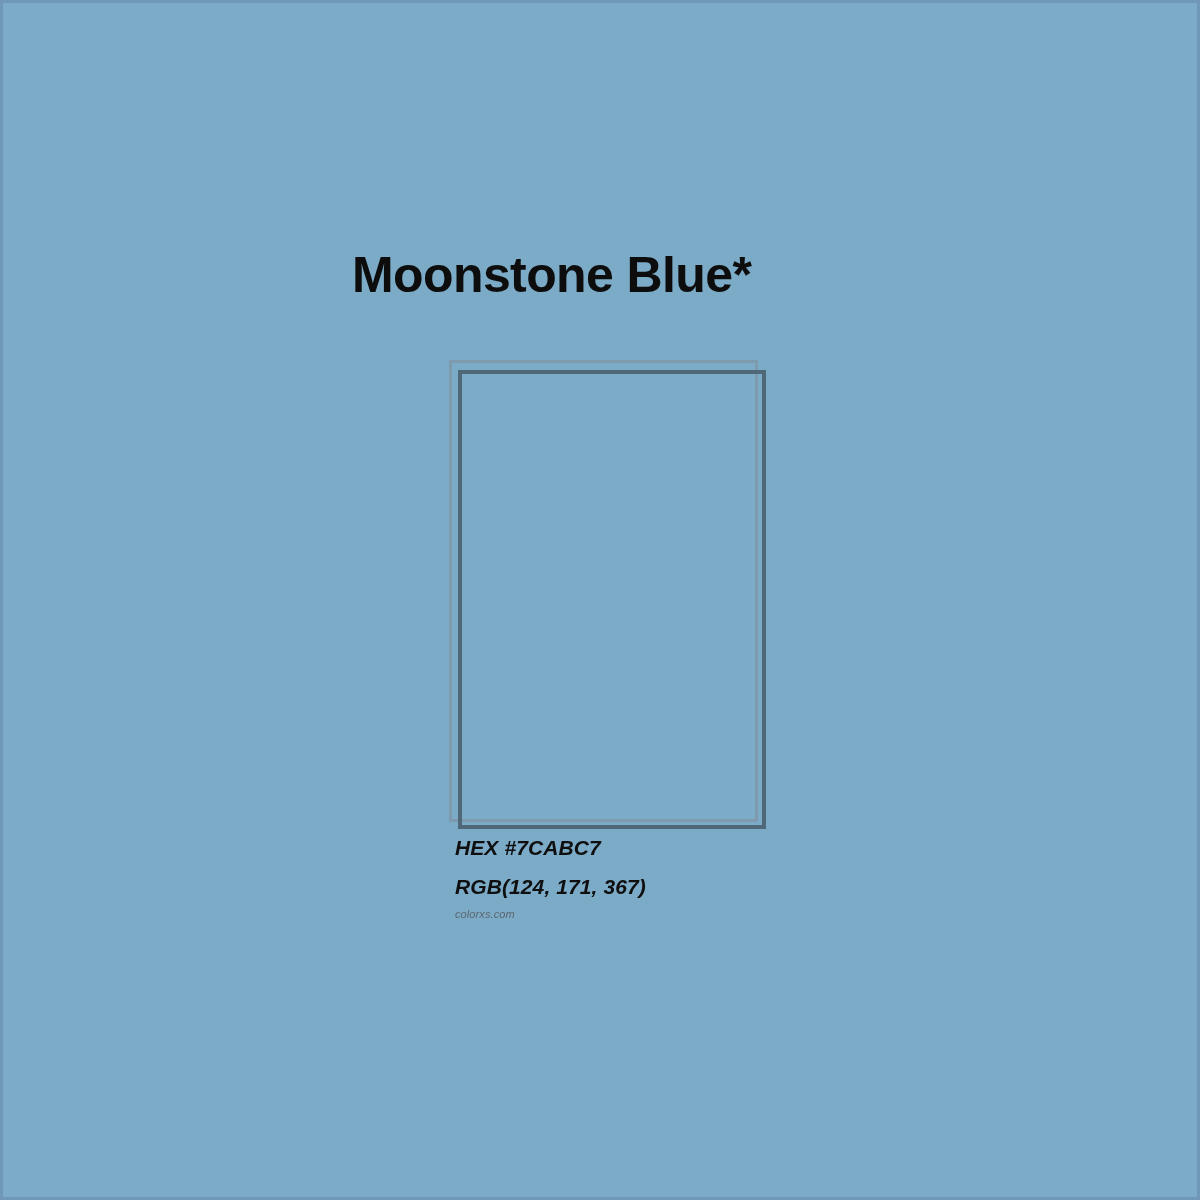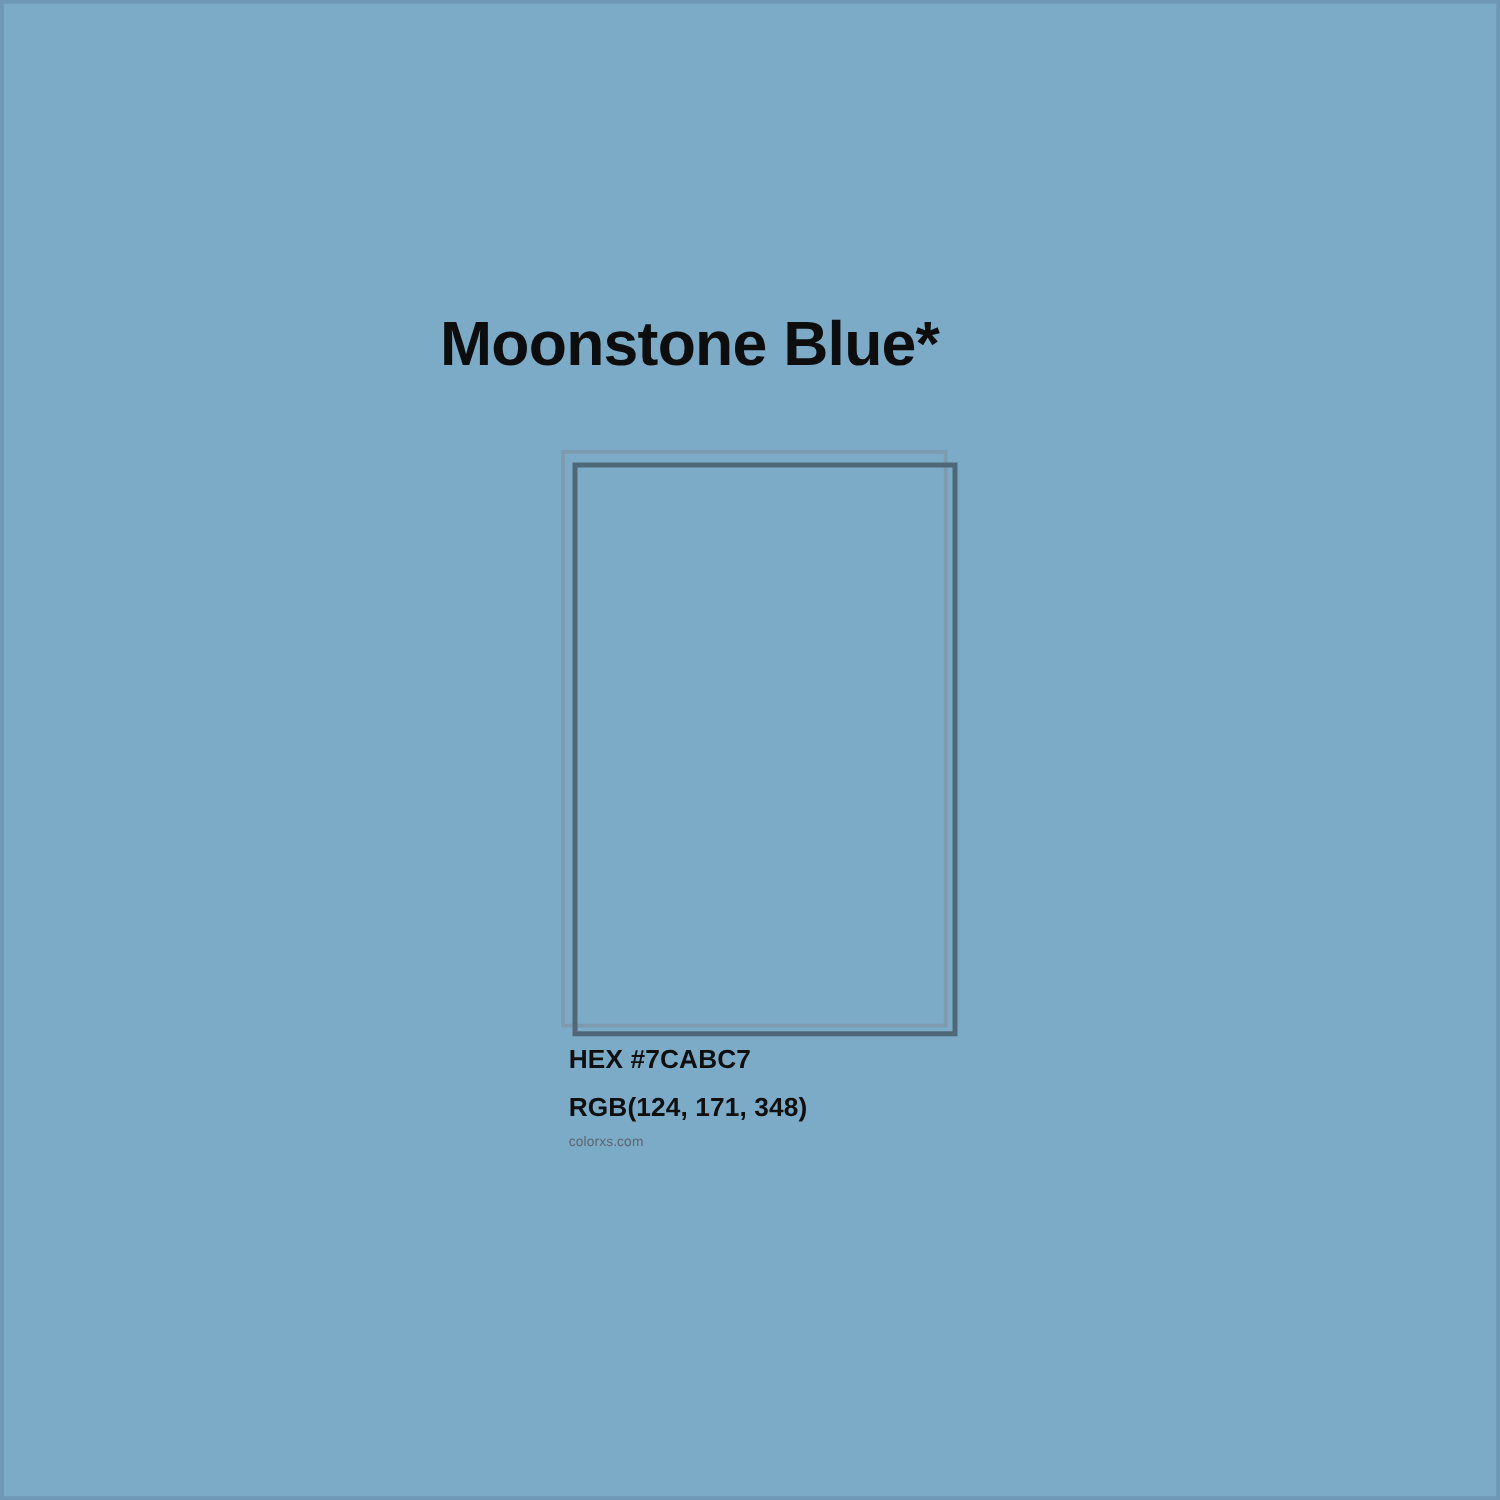--- a/index.html
+++ b/index.html
@@ -71,20 +71,21 @@
     height: 459px;
     border: 4px solid #4e6878;
   }
 
   
   #color-values {
     position: absolute;
     left: 452px;
     top: 834px;
     color: #111111;
+    font-style: italic;
   }
 
   .value-line {
     font-size: 21px;
     font-weight: 700;
     letter-spacing: 0.1px;
     line-height: 1.0;
     color: #0f0f0f;
     margin-bottom: 18px;
     white-space: nowrap;
@@ -110,17 +111,17 @@
 
   <div id="color-title" style="color: rgb(13, 13, 13);">Moonstone Blue*</div>
 
   <div id="color-swatch">
     <div id="swatch-frame-back" class="swatch-frame" style="border-color: rgb(126, 154, 175);"></div>
     <div id="swatch-frame-front" class="swatch-frame" style="border-color: rgb(78, 104, 120);"></div>
   </div>
 
   <div id="color-values">
     <div class="value-line" id="hex-value">HEX #7CABC7</div>
-    <div class="value-line" id="rgb-value">RGB(124, 171, 348)</div>
+    <div class="value-line" id="rgb-value">RGB(124, 171, 367)</div>
     <div id="site-watermark" style="color: rgb(91, 102, 113);">colorxs.com</div>
   </div>
 
 </div>
 
 </body></html>

